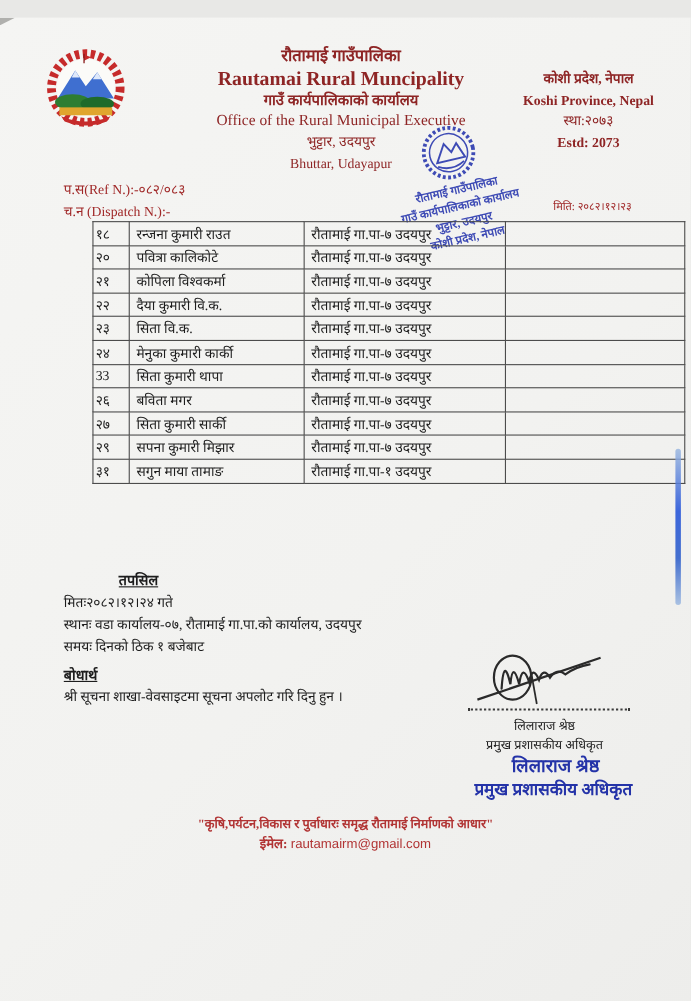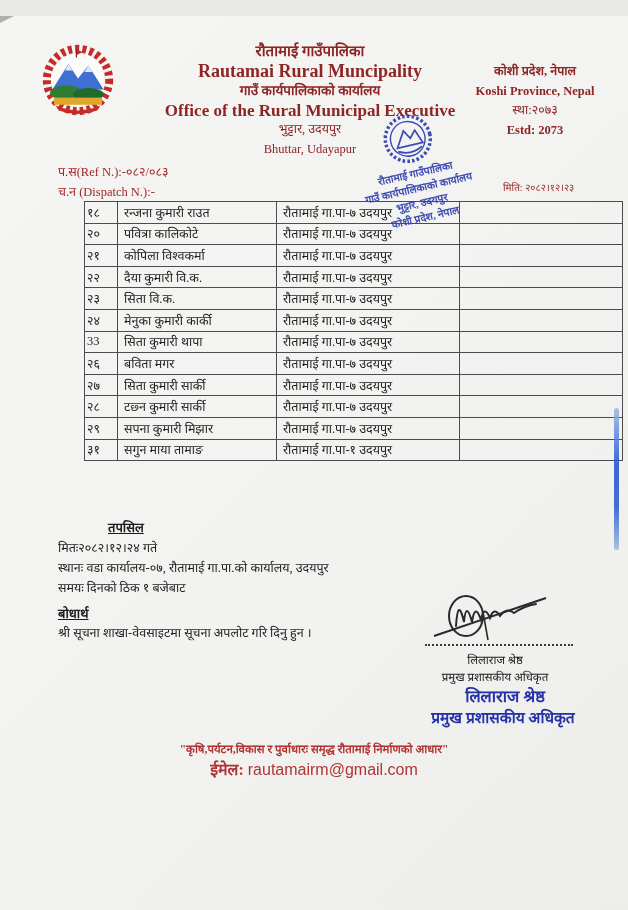--- a/index.html
+++ b/index.html
@@ -10,21 +10,21 @@
     color:#1d1d1d;overflow:hidden;
   }
   .abs{position:absolute;}
   .center{text-align:center;}
   
   #logo{left:36px;top:24px;width:84px;height:80px;}
   #center-header{left:150px;top:26px;width:320px;line-height:19.5px;}
   .hl1{font-size:15px;font-weight:bold;}
   .hl2{font-size:18px;font-weight:bold;}
   .hl3{font-size:13.5px;font-weight:bold;}
-  .hl4{font-size:17px;font-weight:bold;}
+  .hl4{font-size:14px;font-weight:normal;}
   .hl5{font-size:12.5px;}
   #right-header{left:452px;top:46px;width:166px;line-height:19.5px;font-size:12.5px;}
   #right-header .b{font-weight:bold;}
   
   #ref-block{left:58px;top:146px;font-size:12.5px;line-height:20px;}
   #date-line{left:503px;top:164px;font-size:10px;}
   
   #round-stamp{left:338px;top:96px;width:155px;height:125px;transform:rotate(-13deg);color:#2f3db0;text-align:center;opacity:.92;}
   #round-stamp .emblem{display:block;margin:0 auto 2px auto;}
   #round-stamp .sline{font-size:10.5px;font-weight:bold;line-height:15px;white-space:nowrap;}
@@ -46,21 +46,21 @@
   #bodhartha-line{left:58px;top:608px;font-size:12.5px;}
   
   #signature-scribble{left:428px;top:558px;width:150px;height:72px;}
   #signature-dotted{left:425px;top:628px;width:148px;border-bottom:2px dotted #3a3a3a;}
   #signer-name{left:420px;top:636px;width:150px;font-size:11.5px;}
   #signer-title{left:405px;top:653px;width:180px;font-size:11.5px;}
   #stamp-name{left:410px;top:668px;width:190px;font-size:16.5px;font-weight:bold;color:#2433a8;}
   #stamp-title{left:398px;top:690px;width:210px;font-size:15.5px;font-weight:bold;color:#2433a8;}
   
   #footer-slogan{left:0;top:725px;width:628px;font-size:11.5px;font-weight:bold;}
-  #footer-email{left:0;top:742px;width:628px;font-size:16px;font-weight:bold;}
+  #footer-email{left:0;top:742px;width:628px;font-size:12px;font-weight:bold;}
   
   #scan-streak{left:614px;top:392px;width:5px;height:142px;border-radius:3px;
     background:linear-gradient(#9db9e0 0%,#1d4ed8 40%,#2558c9 70%,#9db9e0 100%);opacity:.85;}
   #corner-mark{left:0;top:0;width:14px;height:7px;background:#6b6b68;clip-path:polygon(0 0,100% 0,0 100%);opacity:.5;}
 </style>
 </head>
 <body>
 
 <div id="page">
 
@@ -163,26 +163,20 @@
           <td class="c-address">रौतामाई गा.पा-७ उदयपुर</td>
           <td class="c-remarks"></td>
         </tr>
         <tr>
           <td class="c-sn">२७</td>
           <td class="c-name">सिता कुमारी सार्की</td>
           <td class="c-address">रौतामाई गा.पा-७ उदयपुर</td>
           <td class="c-remarks"></td>
         </tr>
         <tr>
-          <td class="c-sn">२८</td>
-          <td class="c-name">टछ्न कुमारी सार्की</td>
-          <td class="c-address">रौतामाई गा.पा-७ उदयपुर</td>
-          <td class="c-remarks"></td>
-        </tr>
-        <tr>
           <td class="c-sn">२९</td>
           <td class="c-name">सपना कुमारी मिझार</td>
           <td class="c-address">रौतामाई गा.पा-७ उदयपुर</td>
           <td class="c-remarks"></td>
         </tr>
         <tr>
           <td class="c-sn">३१</td>
           <td class="c-name">सगुन माया तामाङ</td>
           <td class="c-address">रौतामाई गा.पा-१ उदयपुर</td>
           <td class="c-remarks"></td>

